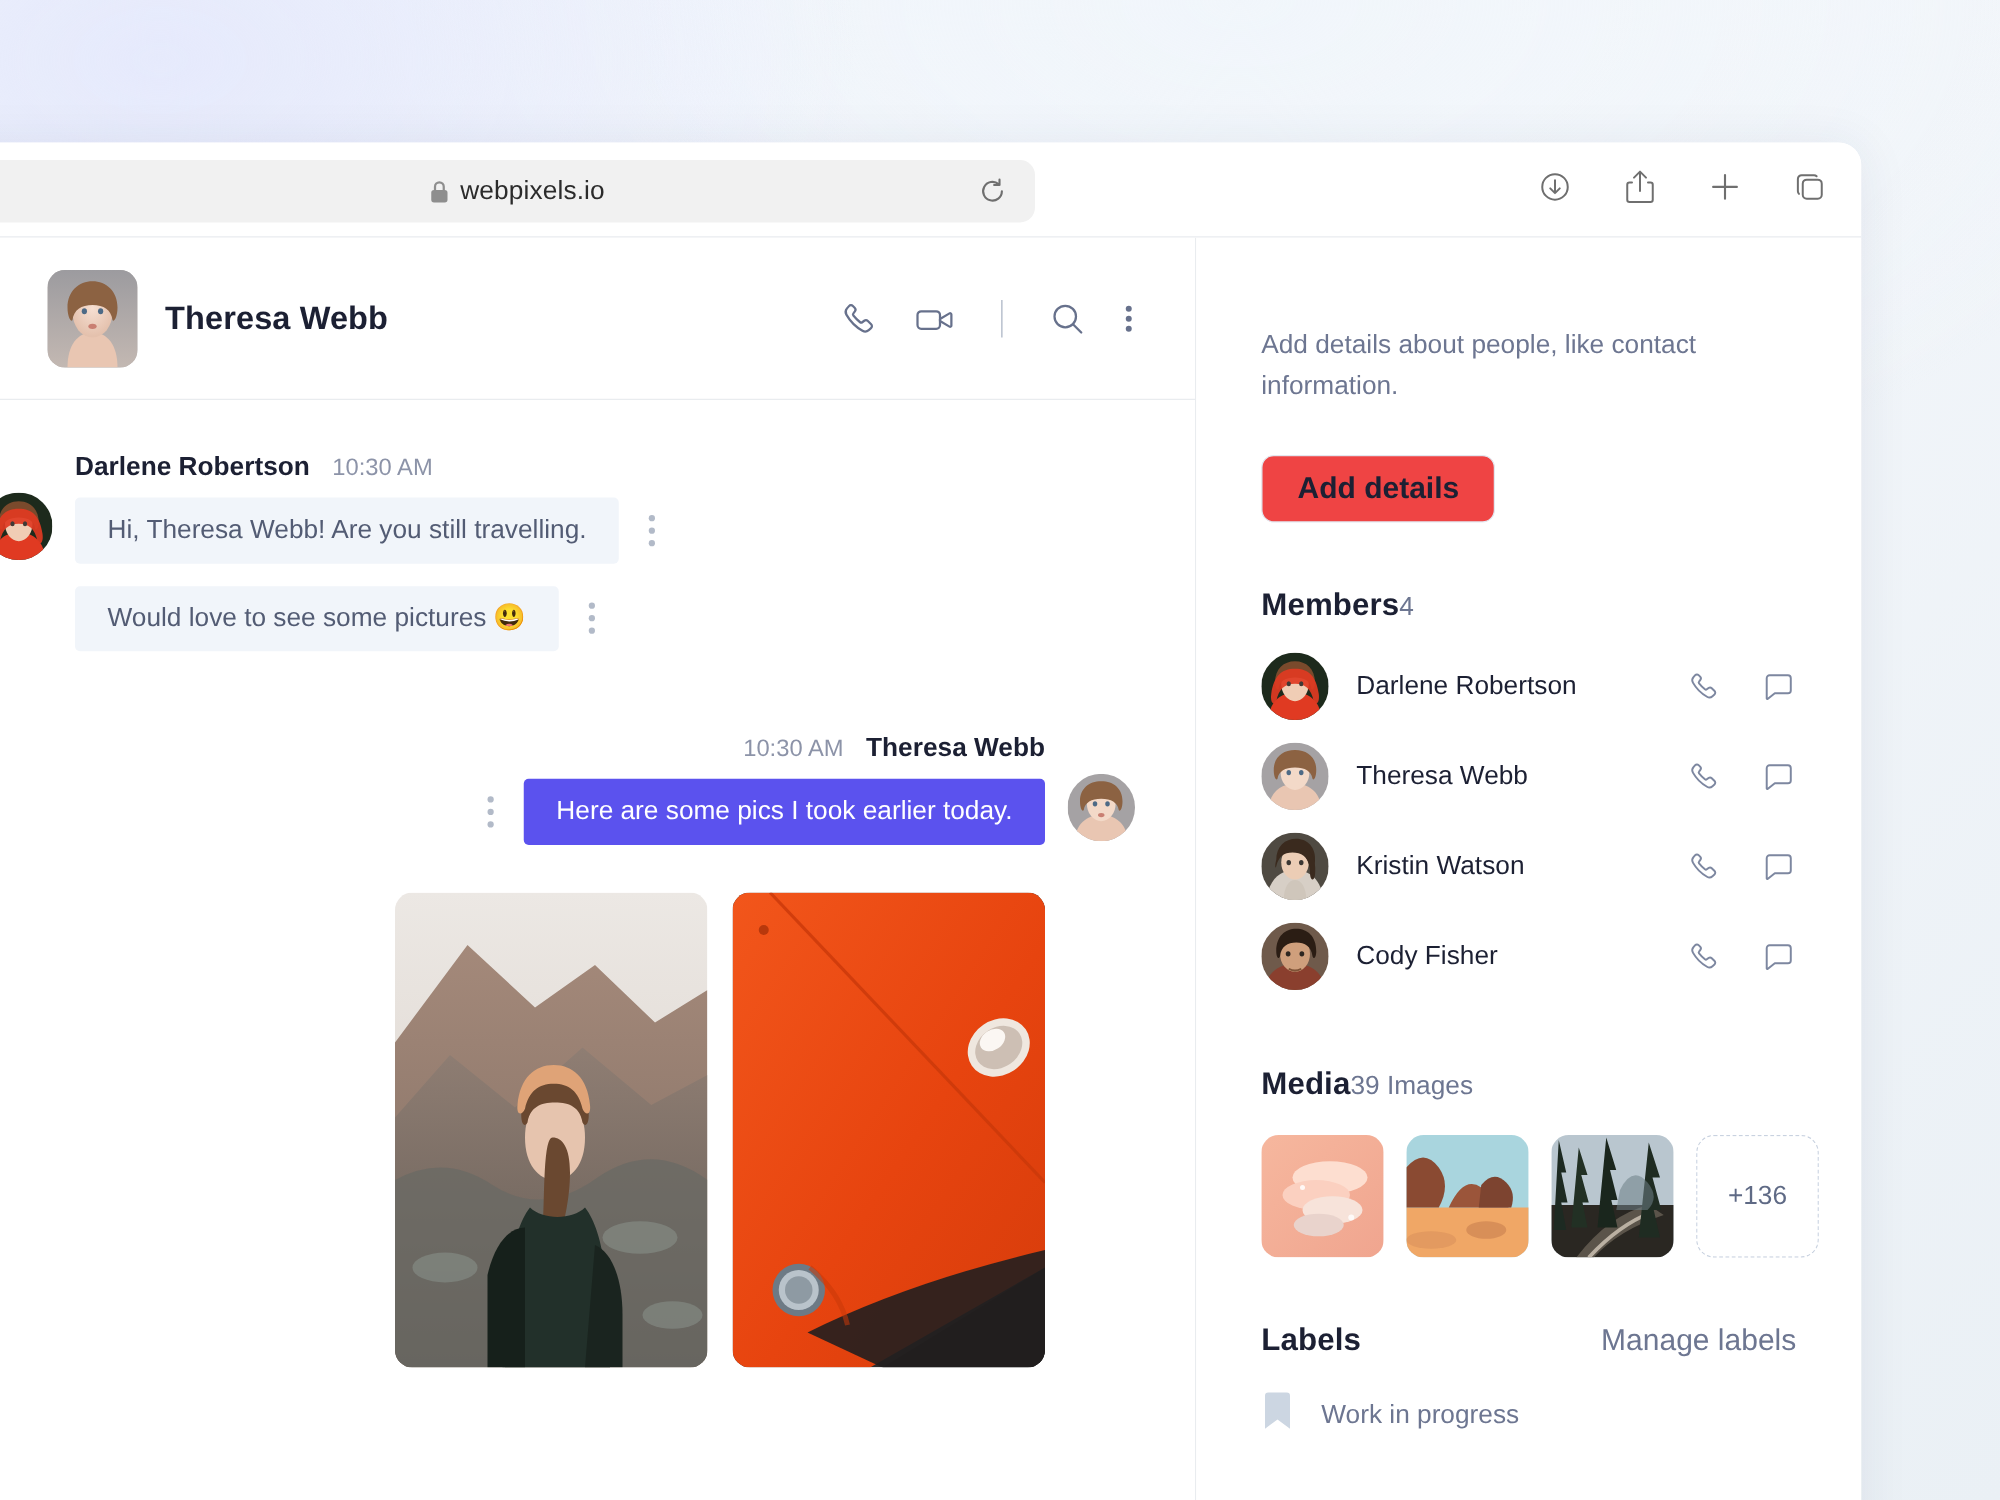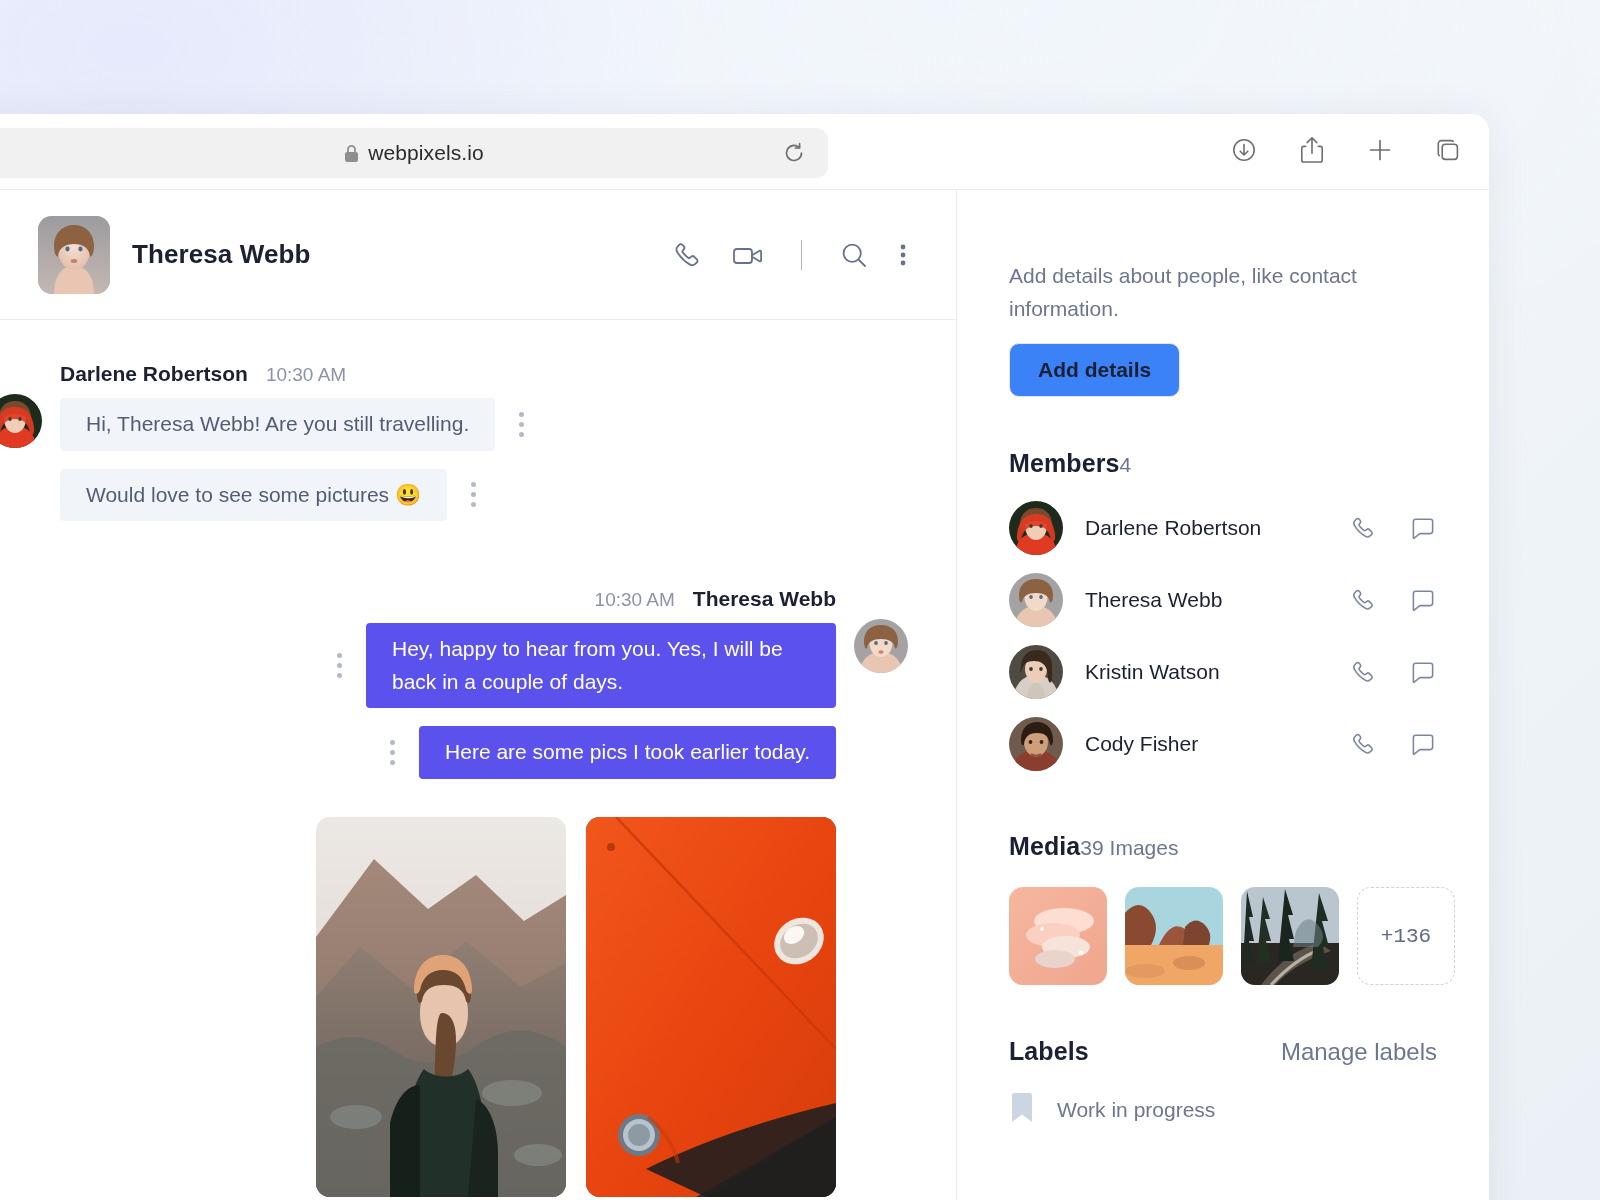--- a/index.html
+++ b/index.html
@@ -209,30 +209,30 @@
     letter-spacing: .1px;
   }
   .s-sub {
     font-size: 21px;
     color: #6d7691;
     line-height: 1.55;
     margin-top: 20px;
     max-width: 400px;
   }
   .btn-outline {
-    margin-top: 18px;
+    margin-top: 39px;
     display: inline-flex;
     align-items: center;
     justify-content: center;
     height: 54px;
     padding: 0 28px;
     border: 1px solid #e2e7ef;
     border-radius: 10px;
-    background: #3b82f6;
-    font-size: 21px;
+    background: #ef4444;
+    font-size: 24px;
     font-weight: 700;
     color: #1c2033;
     cursor: pointer;
     font-family: inherit;
   }
 
   .s-head-row {
     display: flex;
     align-items: baseline;
     gap: 0;
@@ -245,21 +245,21 @@
     display: flex;
     align-items: center;
     gap: 22px;
     height: 72px;
   }
   .member .m-av { width: 54px; height: 54px; border-radius: 50%; overflow: hidden; flex: none; }
   .member .m-name { flex: 1; font-size: 21px; color: #1c2033; min-width: 0; }
   .member .m-acts { display: flex; align-items: center; gap: 32px; }
   .member .m-acts span { cursor: pointer; display: flex; }
 
-  .media-row { display: flex; gap: 18px; margin-top: 26px; font-family: Liberation Mono, monospace; }
+  .media-row { display: flex; gap: 18px; margin-top: 26px; }
   .thumb {
     width: 98px; height: 98px;
     border-radius: 14px;
     overflow: hidden;
     flex: none;
     cursor: pointer;
   }
   .thumb-more {
     width: 98px; height: 98px;
     border-radius: 14px;
@@ -437,28 +437,20 @@
               <ellipse cx="32" cy="24" rx="1.8" ry="2.1" fill="#4d6a86"></ellipse>
               <ellipse cx="27" cy="33" rx="2.6" ry="1.7" fill="#c97f72"></ellipse>
             </svg>
           </div>
           <div class="group-body">
             <div class="meta">
               <span class="when">10:30 AM</span>
               <span class="who">Theresa Webb</span>
             </div>
 
-            <div class="bubble-row">
-              <div class="bubble out" style="max-width:470px">Hey, happy to hear from you. Yes, I will be back in a couple of days.</div>
-              <span class="kebab">
-                  <i></i>
-                  <i></i>
-                  <i></i>
-                </span>
-            </div>
 
             <div class="bubble-row">
               <div class="bubble out">Here are some pics I took earlier today.</div>
               <span class="kebab">
                   <i></i>
                   <i></i>
                   <i></i>
                 </span>
             </div>
 

